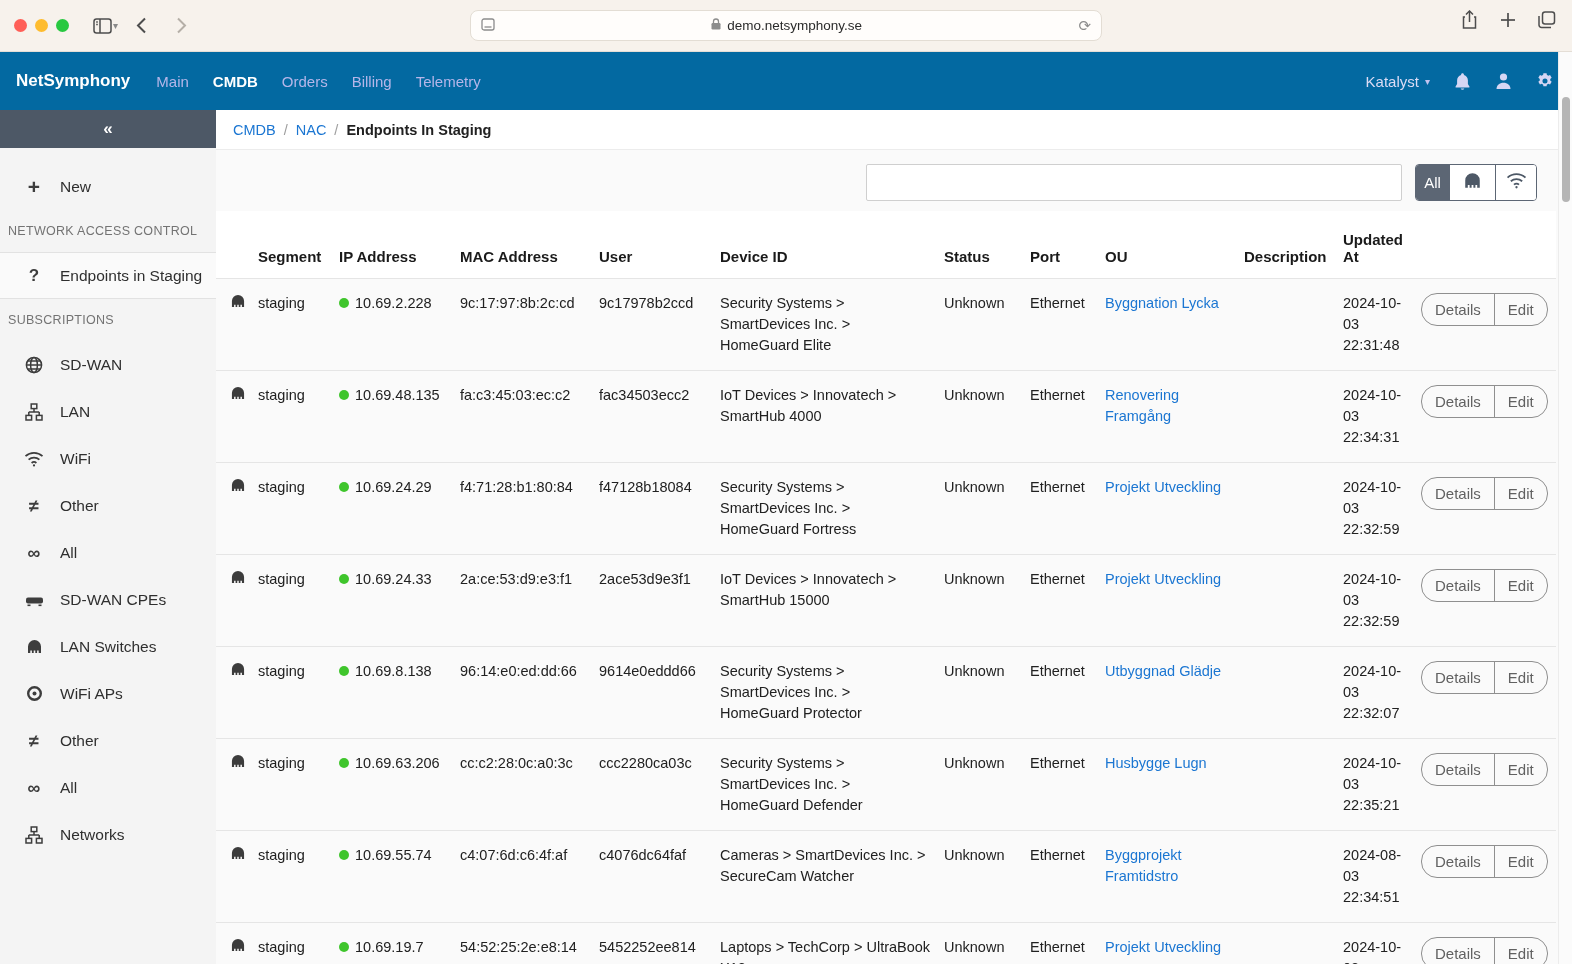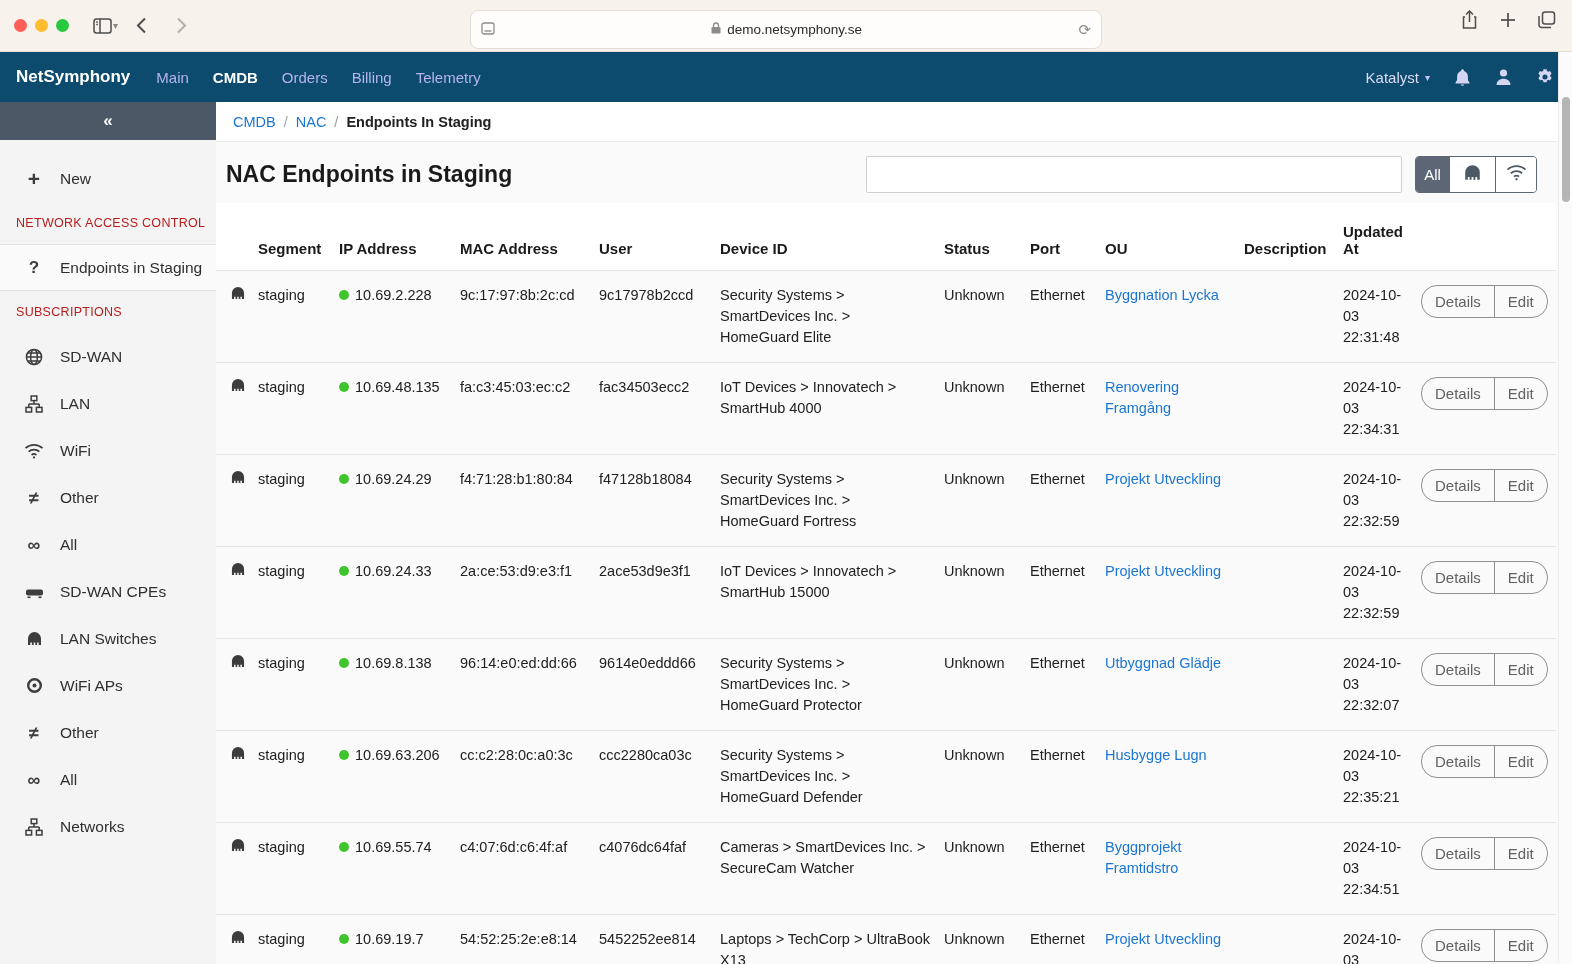--- a/index.html
+++ b/index.html
@@ -9,29 +9,29 @@
   
   .chrome { height:52px; background:#f7f2ec; display:flex; align-items:center; padding:0 14px; position:relative; border-bottom:1px solid #e4ded6; }
   .traffic { display:flex; gap:8px; margin-right:18px; }
   .light { width:13px; height:13px; border-radius:50%; }
   .light.red{background:#ff5f57;} .light.yellow{background:#febc2e;} .light.green{background:#28c840;}
   .chrome-btn { display:flex; align-items:center; justify-content:center; width:30px; height:28px; color:#4d4d4d; }
   .chrome-btn svg { display:block; }
   .chev-caret { color:#8a8a8a; font-size:10px; margin:0 2px 0 -4px; }
   .nav-arrows { display:flex; gap:10px; margin-left:6px; }
   .nav-arrows .fwd { color:#b5afa7; }
-  .urlbar { position:absolute; left:470px; width:632px; height:39px; top:10px; background:#fffdfb; border:1px solid #e3ddd4; border-radius:8px; display:flex; align-items:center; padding:0 10px; }
+  .urlbar { position:absolute; left:470px; width:632px; height:31px; top:10px; background:#fffdfb; border:1px solid #e3ddd4; border-radius:8px; display:flex; align-items:center; padding:0 10px; }
   .urlbar .page-ico { color:#8c8c8c; }
   .urlbar .center { flex:1; display:flex; align-items:center; justify-content:center; gap:6px; font-size:13.5px; color:#2b2b2b; }
   .lock { color:#8c8c8c; }
   .reload { color:#8c8c8c; font-size:15px; }
   .chrome-right { position:absolute; right:16px; top:10px; display:flex; gap:22px; align-items:center; color:#4d4d4d; }
 
   
-  .navbar { height:50px; background:#0c4a6e; display:flex; align-items:center; padding:0 16px; position:relative; }
+  .navbar { height:58px; background:#0369a1; display:flex; align-items:center; padding:0 16px; position:relative; }
   .brand { color:#fff; font-weight:bold; font-size:17px; margin-right:26px; }
   .nav-menu { display:flex; gap:24px; font-size:15px; }
   .nav-item { color:#b6b6e9; cursor:pointer; }
   .nav-item.active { color:#ffffff; font-weight:bold; }
   .nav-search { position:absolute; left:992px; display:flex; align-items:center; }
   .nav-search .field { width:316px; height:30px; background:#8385e3; border:1px solid #9193e8; border-radius:2px 0 0 2px; display:flex; align-items:center; padding:0 10px; }
   .nav-search .field .ph { color:#aeb0ef; font-size:14.5px; flex:1; }
   .nav-search .field .caret { color:#aeb0ef; font-size:10px; }
   .nav-search .go { width:38px; height:30px; background:#7d7fe0; border:1px solid #9193e8; border-left:none; display:flex; align-items:center; justify-content:center; color:#e8e8fa; }
   .nav-right { position:absolute; right:18px; display:flex; align-items:center; gap:24px; }
@@ -39,21 +39,21 @@
   .user-menu .caret { font-size:10px; color:#c2c3f0; }
   .nav-ico { color:#d6d6f4; display:flex; }
 
   
   .shell { display:flex; height:870px; }
   .sidebar { width:216px; background:#f4f4f4; flex-shrink:0; display:flex; flex-direction:column; }
   .sb-head { height:38px; background:#4d5866; color:#fff; display:flex; align-items:center; justify-content:center; font-size:17px; font-weight:bold; cursor:pointer; }
   .sb-item { height:47px; display:flex; align-items:center; padding-left:23px; gap:15px; font-size:15.5px; color:#2f2f2f; cursor:pointer; }
   .sb-item .ico { width:22px; display:flex; justify-content:center; color:#3d3d3d; }
   .sb-item.active { background:#fafafa; border-top:1px solid #e2e2e2; border-bottom:1px solid #e2e2e2; }
-  .sb-section { height:42px; display:flex; align-items:center; padding-left:16px; font-size:12.5px; color:#b91c1c; letter-spacing:.3px; }
+  .sb-section { height:42px; display:flex; align-items:center; padding-left:8px; font-size:12.5px; color:#737373; letter-spacing:.3px; }
   .plus-ico { color:#43a047; font-size:21px; font-weight:bold; line-height:1; }
   .q-ico { font-size:17px; font-weight:bold; color:#3d3d3d; }
   .glyph-ico { font-size:18px; font-weight:bold; line-height:1; color:#3d3d3d; }
 
   .main { flex:1; display:flex; flex-direction:column; background:#fafafa; min-width:0; }
   .breadcrumb { height:40px; background:#ffffff; border-bottom:1px solid #ececec; display:flex; align-items:center; padding-left:17px; font-size:14.5px; gap:8px; }
   .breadcrumb a { color:#1b76d2; text-decoration:none; cursor:pointer; }
   .breadcrumb .sep { color:#9e9e9e; }
   .breadcrumb .cur { color:#212121; }
 
@@ -307,21 +307,20 @@
   <div class="main">
     <div class="breadcrumb">
       <a>CMDB</a>
       <span class="sep">/</span>
       <a>NAC</a>
       <span class="sep">/</span>
       <span class="cur" style="font-weight:bold;">Endpoints In Staging</span>
     </div>
 
     <div class="toolbar">
-      <span class="page-title">NAC Endpoints in Staging</span>
       <span class="spacer"></span>
       <input class="filter-input" type="text" value="" style="">
       <div class="seg-group">
         <div class="seg all active">All</div>
         <div class="seg eth">
           <span>
             <svg width="19" height="17" viewBox="0 0 17 15" fill="currentColor">
                 <path d="M2 14 V7.5 a6.5 6.5 0 0 1 13 0 V14 h-2.3 v-2.4 h-1.6 V14 h-1.8 v-2.4 h-1.6 V14 H5.9 v-2.4 H4.3 V14 z"></path>
               </svg>
           </span>
@@ -538,21 +537,21 @@
     </td>
     <td>staging</td>
     <td><span class="dot"></span><span>10.69.55.74</span></td>
     <td>c4:07:6d:c6:4f:af</td>
     <td>c4076dc64faf</td>
     <td>Cameras &gt; SmartDevices Inc. &gt; SecureCam Watcher</td>
     <td>Unknown</td>
     <td>Ethernet</td>
     <td><a>Byggprojekt Framtidstro</a></td>
     <td></td>
-    <td class="updated">2024-10-03 22:34:51</td>
+    <td class="updated">2024-08-03 22:34:51</td>
     <td>
       <span class="act-group">
         <button class="act-btn">Details</button>
         <button class="act-btn">Edit</button>
       </span>
     </td>
   </tr>
 
   <tr>
     <td class="icon-cell">

